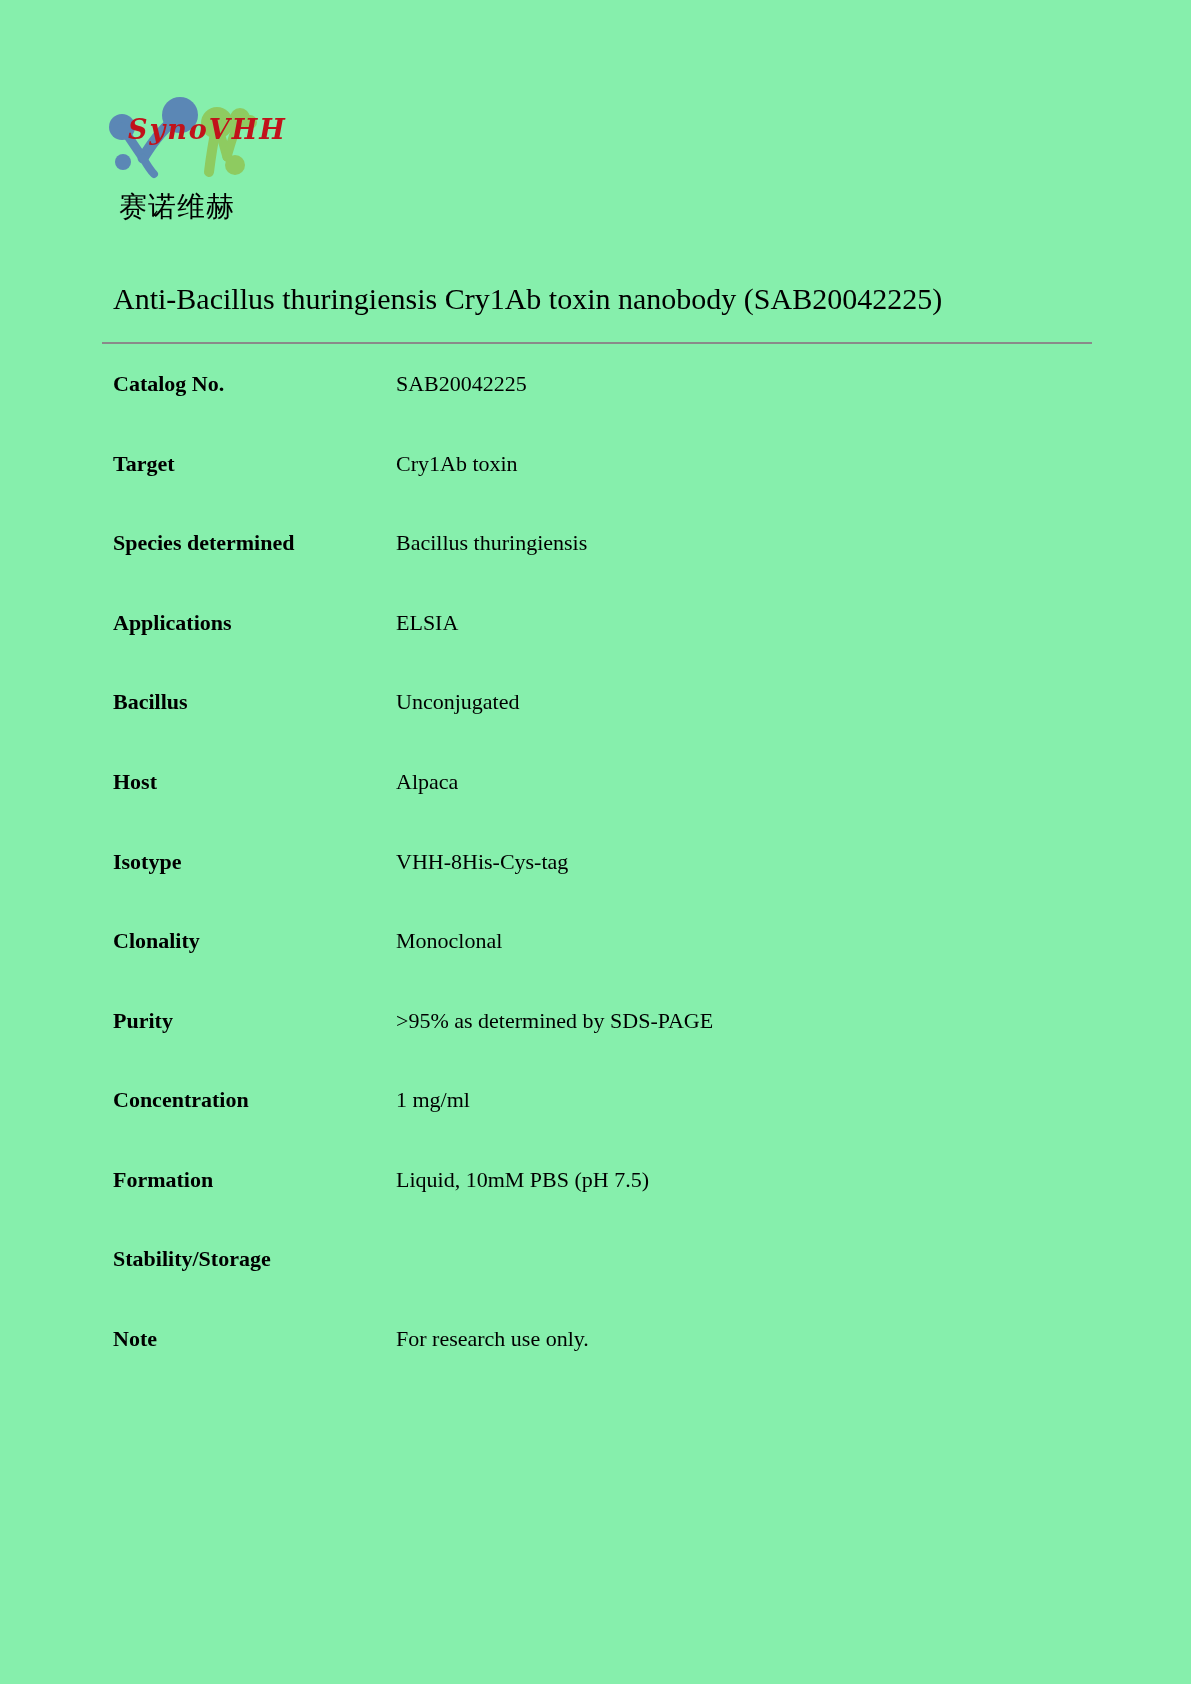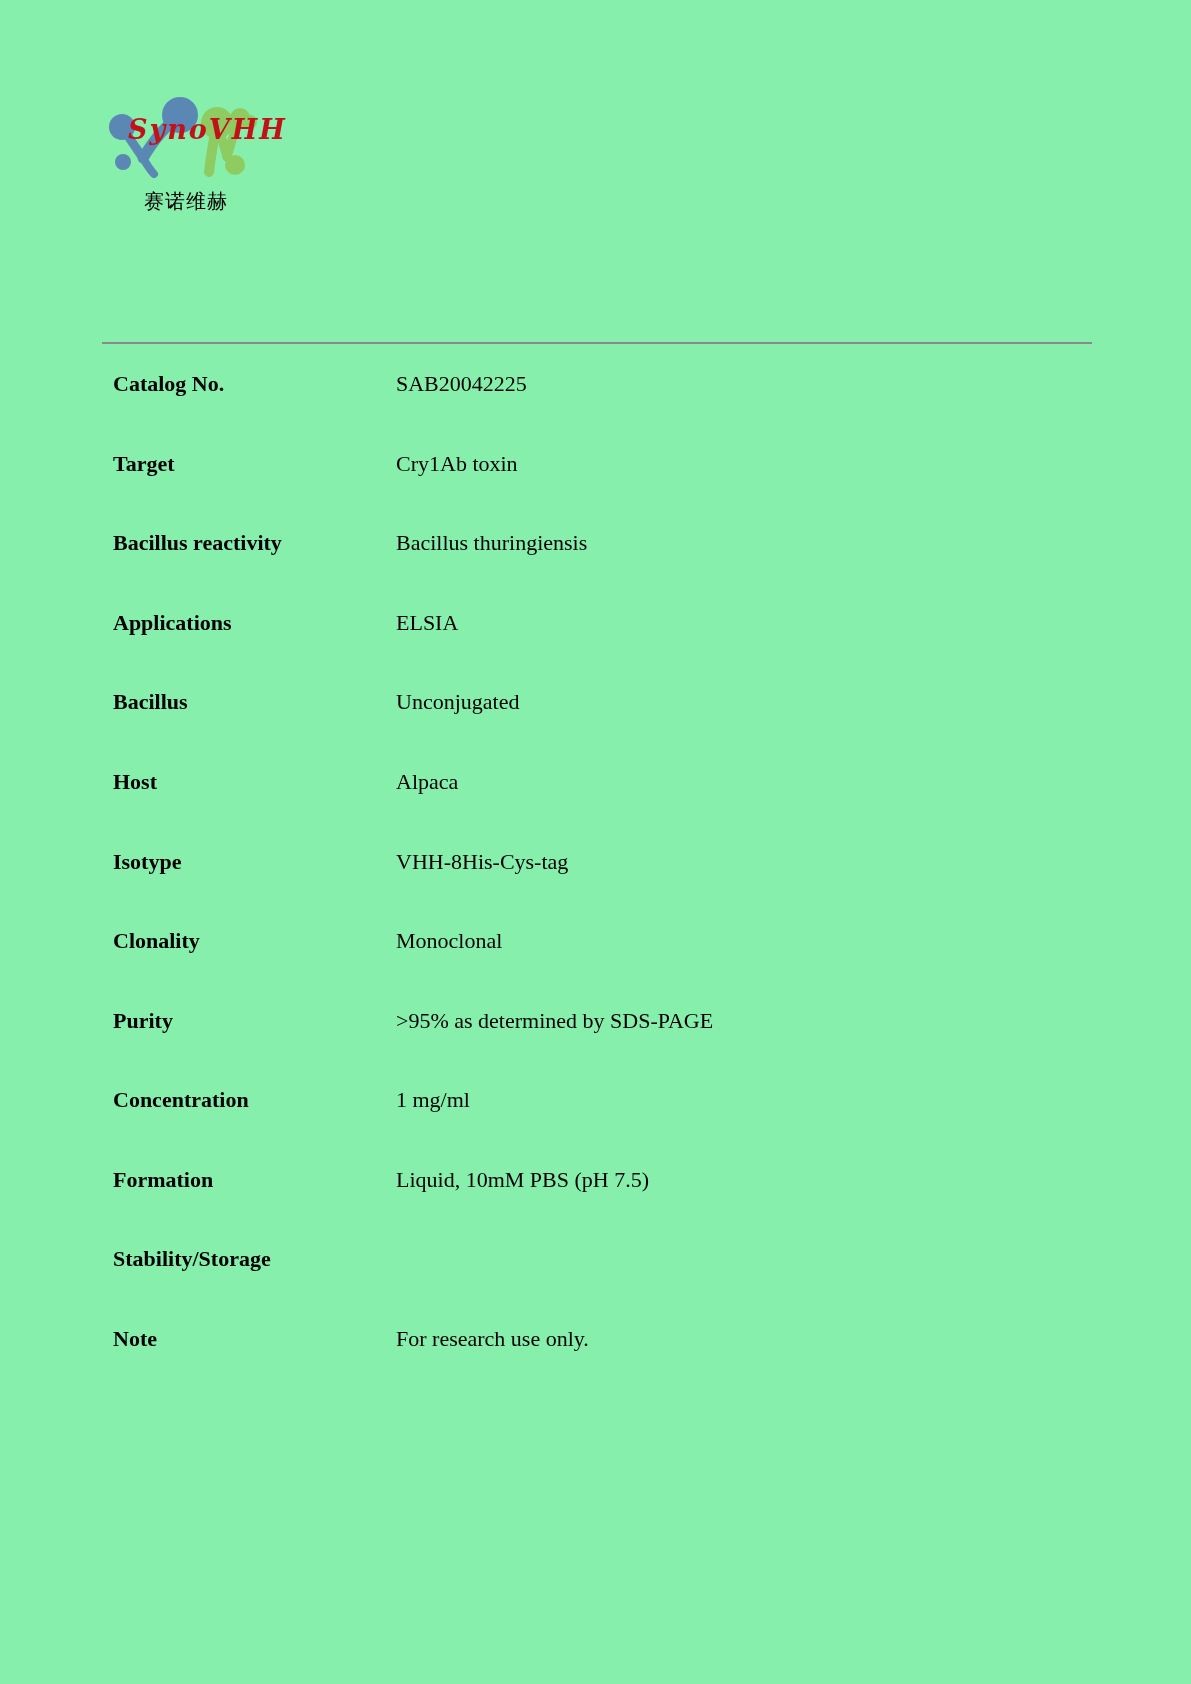--- a/index.html
+++ b/index.html
@@ -15,23 +15,23 @@
   
   #logo { position: absolute; left: 100px; top: 95px; width: 158px; height: 100px; }
   #brand-script {
     position: absolute; left: 128px; top: 114px;
     font-family: "DejaVu Serif", serif;
     font-style: italic; font-weight: 600;
     font-size: 27px; letter-spacing: 2px;
     color: #c1121a; z-index: 2; white-space: nowrap;
   }
   #brand-cn {
-    position: absolute; left: 144px; top: 188px;
+    position: absolute; left: 119px; top: 188px;
     font-family: Liberation Mono, monospace;
-    font-size: 20px; font-weight: 500; color: #000000;
+    font-size: 28px; font-weight: 500; color: #000000;
     letter-spacing: 1px; white-space: nowrap;
   }
   
   #page-title {
     position: absolute; left: 113px; top: 282px;
     font-size: 30px; font-weight: 400; color: #000000;
     white-space: nowrap;
   }
   
   #divider {
@@ -87,37 +87,38 @@
       <path d="M127,62 C131,48 135,34 140,24" fill="none" stroke-width="9"></path>
       <circle cx="140" cy="23" r="10" stroke="none"></circle>
       <circle cx="150" cy="27" r="7" stroke="none"></circle>
       <circle cx="135" cy="70" r="10" stroke="none"></circle>
     </g>
   </svg>
 
   <div id="brand-script">SynoVHH</div>
   <div id="brand-cn">赛诺维赫</div>
 
+  <div id="page-title">Anti-Bacillus thuringiensis Cry1Ab toxin nanobody (SAB20042225)</div>
 
   <div id="divider"></div>
 
   <div id="spec-table">
 
     <div class="spec-row r0">
       <span class="spec-label">Catalog No.</span>
       <span class="spec-value">SAB20042225</span>
     </div>
 
     <div class="spec-row r1">
       <span class="spec-label">Target</span>
       <span class="spec-value">Cry1Ab toxin</span>
     </div>
 
     <div class="spec-row r2">
-      <span class="spec-label">Bacillus reactivity</span>
+      <span class="spec-label">Species determined</span>
       <span class="spec-value">Bacillus thuringiensis</span>
     </div>
 
     <div class="spec-row r3">
       <span class="spec-label">Applications</span>
       <span class="spec-value">ELSIA</span>
     </div>
 
     <div class="spec-row r4">
       <span class="spec-label">Bacillus</span>

